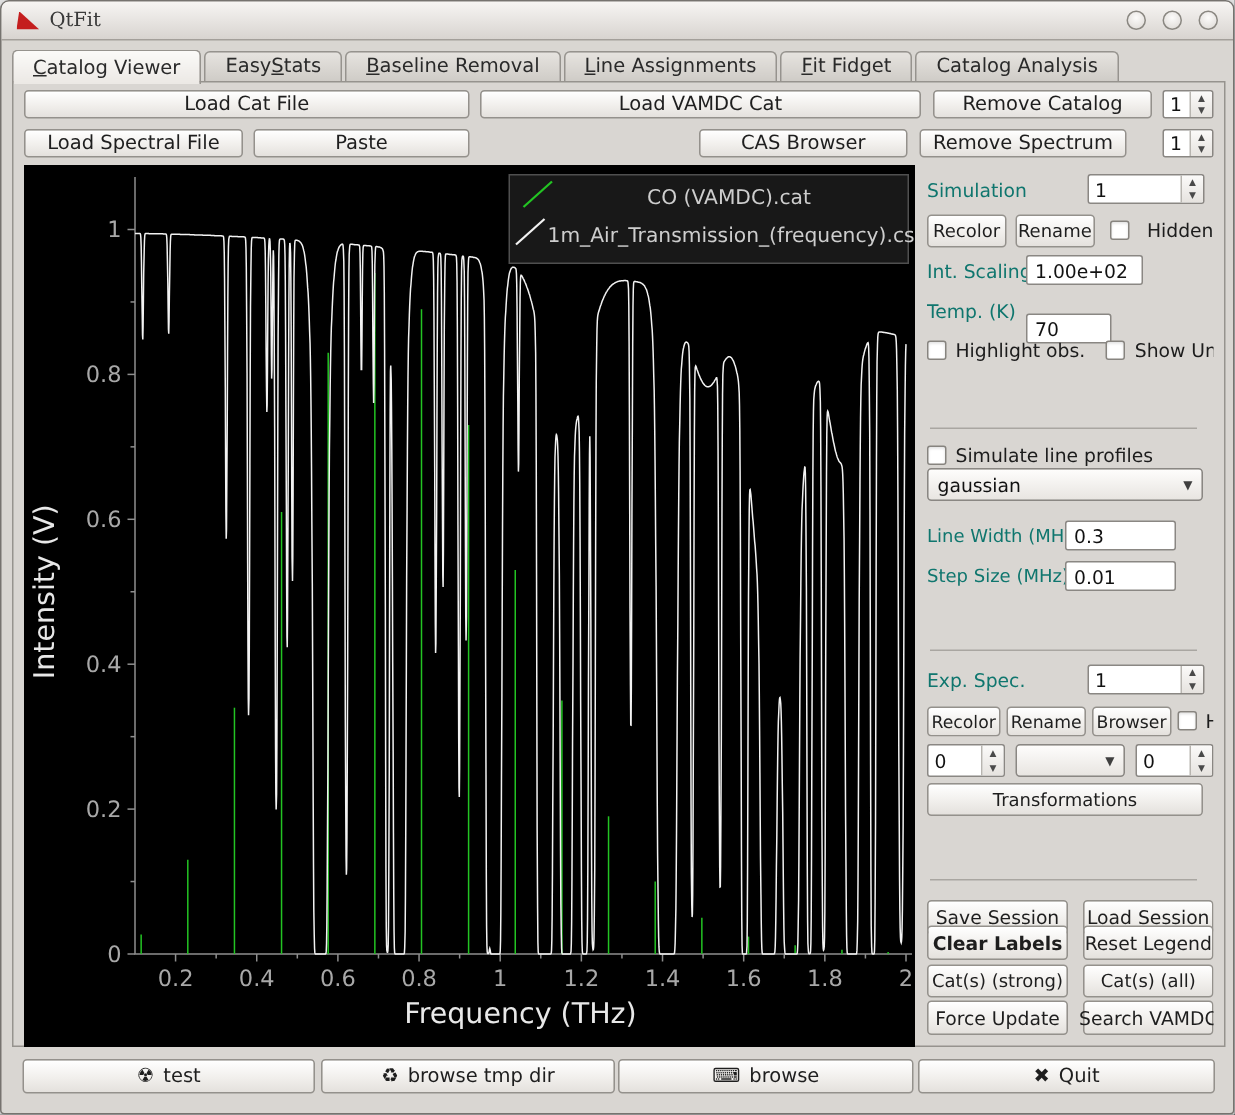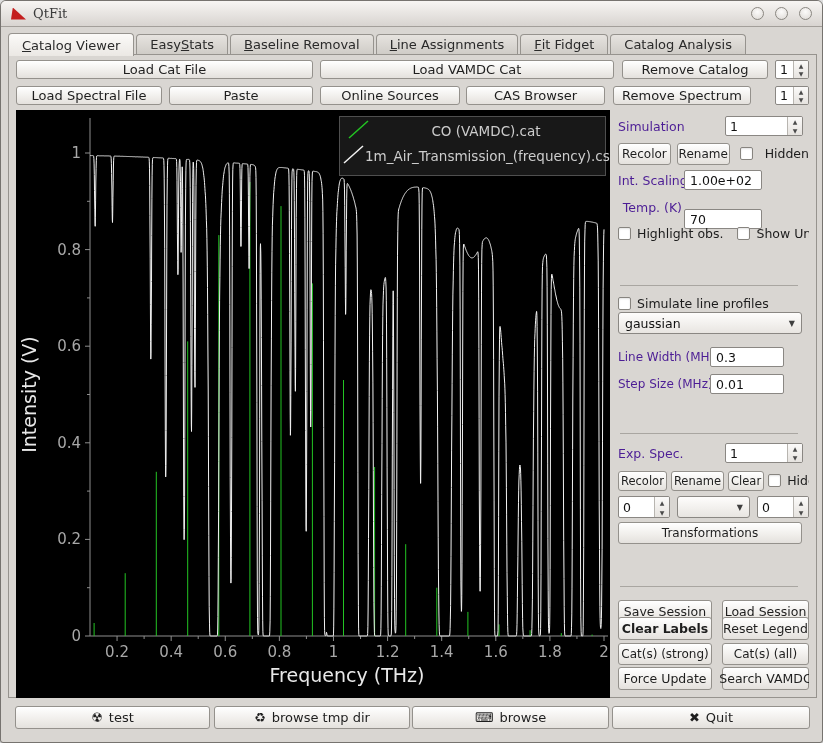--- a/index.html
+++ b/index.html
@@ -36,21 +36,21 @@
   .spin-btns span{flex:1;font-size:6px;line-height:7px;color:#4a4a4a;display:flex;align-items:center;justify-content:center;}
   .entry{background:#fff;border:1px solid #8a8783;border-radius:2px;font-size:12.5px;color:#111;
          padding:2px 5px;display:flex;align-items:center;}
   .cb{width:13px;height:13px;background:#fff;border:1px solid #87847f;border-radius:2px;flex:none;
       box-shadow:inset 0 1px 2px rgba(0,0,0,.12);}
   .cb-label{font-size:12.5px;color:#1c1c1c;margin-left:6px;white-space:nowrap;}
   .combo{display:flex;align-items:center;background:linear-gradient(#fefdfc,#e8e5e1);
          border:1px solid #8a8783;border-radius:3px;padding:2px 6px;font-size:12.5px;color:#111;}
   .combo .val{flex:1;}
   .combo .arr{font-size:8px;color:#3f3f3f;margin-left:6px;}
-  .rlabel{font-size:12.5px;color:#4c1d95;white-space:nowrap;text-align:right;}
+  .rlabel{font-size:12.5px;color:#0f766e;white-space:nowrap;}
   .hsep{position:absolute;left:2px;width:178px;border-top:1px solid #a9a6a1;}
   
   .plot{position:absolute;left:7px;top:55px;width:594px;height:588px;background:#000;}
   
   .rpanel{position:absolute;left:609px;top:55px;width:191px;height:588px;overflow:hidden;}
   .rrow{position:absolute;left:0;width:191px;display:flex;align-items:center;}
   .sbtn{position:static;font-size:12px;padding:3px 0;}
   .xsbtn{position:static;font-size:11.5px;padding:2px 2px;}
   
   .actionbar .btn{font-size:13px;}
@@ -88,21 +88,20 @@
     <div class="spin" style="position:absolute;left:766px;top:5px;width:34px;height:19px;">
       <span class="spin-val">1</span>
       <span class="spin-btns">
         <span>▲</span>
         <span>▼</span>
       </span>
     </div>
 
     <div class="btn" style="left:7px;top:31px;width:146px;height:19px;">Load Spectral File</div>
     <div class="btn" style="left:160px;top:31px;width:144px;height:19px;">Paste</div>
-    <div class="btn" style="left:311px;top:31px;width:140px;height:19px;">Online Sources</div>
     <div class="btn" style="left:457px;top:31px;width:139px;height:19px;">CAS Browser</div>
     <div class="btn" style="left:604px;top:31px;width:138px;height:19px;">Remove Spectrum</div>
     <div class="spin" style="position:absolute;left:766px;top:31px;width:34px;height:19px;">
       <span class="spin-val">1</span>
       <span class="spin-btns">
         <span>▲</span>
         <span>▼</span>
       </span>
     </div>
 
@@ -209,21 +208,21 @@
         <span class="cb-label">Hidden</span>
       </div>
 
       <div class="rrow" style="top:60px;height:20px;">
         <span class="rlabel" style="width:64px;">Int. Scaling</span>
         <div class="entry" style="width:78px;height:20px;margin-left:2px;">1.00e+02</div>
       </div>
 
       <div class="rrow" style="top:87px;height:20px;">
         <span class="rlabel" style="width:64px;">Temp. (K)</span>
-        <div class="entry" style="width:78px;height:20px;margin-left:2px;margin-top:24px;">70</div>
+        <div class="entry" style="width:57px;height:20px;margin-left:2px;margin-top:24px;">70</div>
       </div>
 
       <div class="rrow" style="top:115px;height:16px;">
         <span class="cb"></span>
         <span class="cb-label">Highlight obs.</span>
         <span class="cb" style="margin-left:14px;"></span>
         <span class="cb-label">Show Unc.</span>
       </div>
 
       <div class="hsep" style="top:175px;"></div>
@@ -259,21 +258,21 @@
           <span class="spin-btns">
             <span>▲</span>
             <span>▼</span>
           </span>
         </div>
       </div>
 
       <div class="rrow" style="top:360px;height:21px;gap:4px;flex-wrap:nowrap;overflow:hidden;">
         <div class="btn xsbtn">Recolor</div>
         <div class="btn xsbtn">Rename</div>
-        <div class="btn xsbtn">Clear</div>
+        <div class="btn xsbtn">Browser</div>
         <span class="cb"></span>
         <span class="cb-label" style="margin-left:2px;">Hidden</span>
       </div>
 
       <div class="rrow" style="top:386px;height:22px;gap:7px;">
         <div class="spin" style="width:52px;height:22px;">
           <span class="spin-val">0</span>
           <span class="spin-btns">
             <span>▲</span>
             <span>▼</span>

